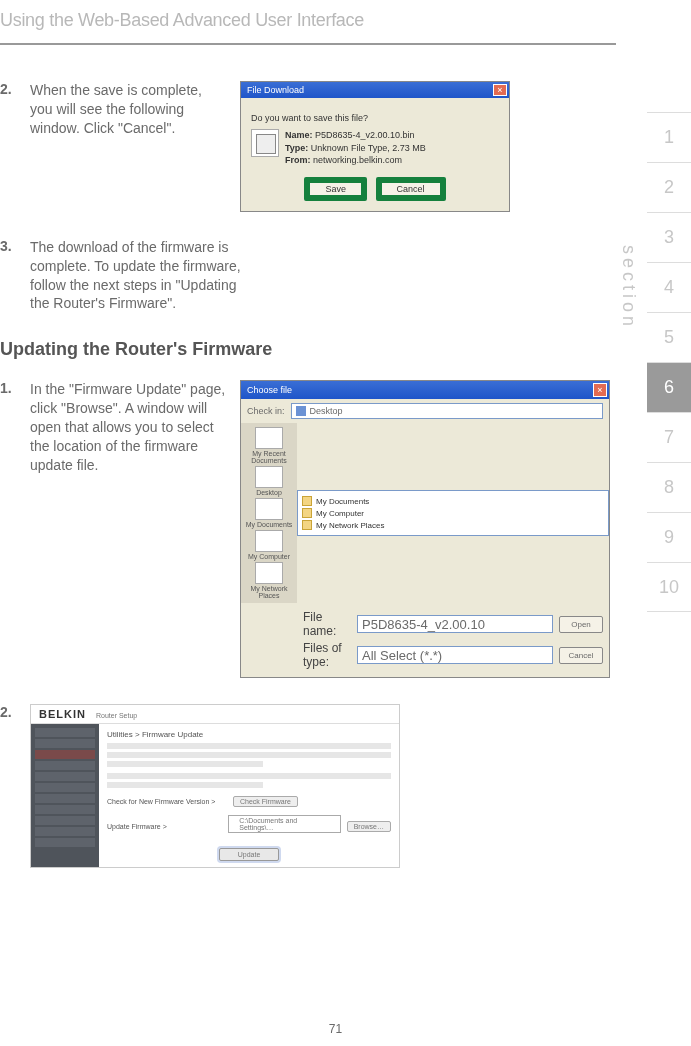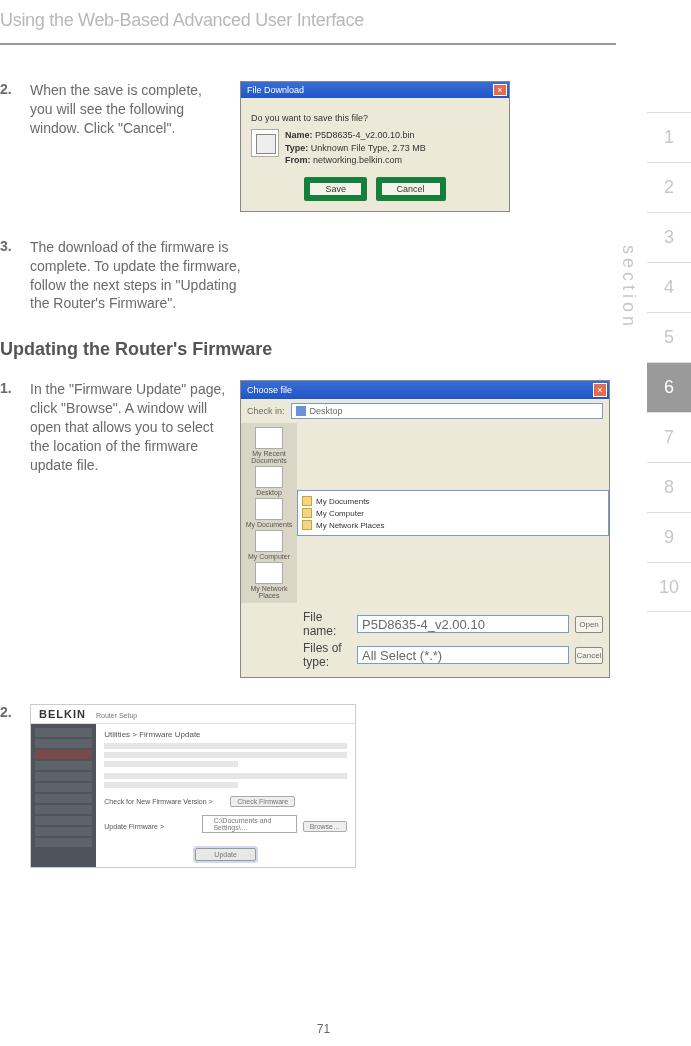--- a/index.html
+++ b/index.html
@@ -142,26 +142,26 @@
     color:#333; padding:1px 0;}
   .dlg2 .fileitem .fi{width:10px;height:10px;background:#f3d583;border:1px solid #caa437;}
   .dlg2 .bottom { padding:4px 6px 8px 62px; }
   .dlg2 .brow { display:flex; align-items:center; gap:6px; margin-top:3px;}
   .dlg2 .brow .lbl{ width:48px; font-size:12px; color:#444;}
   .dlg2 .brow .inp{
     flex:1;height:15px;border:1px solid #7a9ac9;background:#fff;
     font-size:13px;padding:8px 4px;display:flex;align-items:center;
   }
   .dlg2 .brow .btn{
-    width:28px;height:17px;border:1px solid #888;background:#f5f2e7;
+    width:44px;height:17px;border:1px solid #888;background:#f5f2e7;
     border-radius:2px;font-size:8px;display:flex;align-items:center;justify-content:center;
   }
   
   .router {
-    width:326px;border:1px solid #ccc;font-size:7px;background:#fff;
+    width:370px;border:1px solid #ccc;font-size:7px;background:#fff;
   }
   .router .hdr{
     background:#fff;border-bottom:1px solid #ddd;padding:3px 8px;
     display:flex;gap:10px;align-items:baseline;
   }
   .router .brand{font-weight:bold;font-size:11px;letter-spacing:1px;color:#333;}
   .router .sub{font-size:7px;color:#777;}
   .router .body{display:flex;}
   .router .side{
     width:68px;background:#4f545b;color:#ddd;padding:4px 4px;
@@ -210,21 +210,21 @@
     position:absolute;
     right:52px; top:330px;
     color:#c7c7c7;
     font-size:18px;
     letter-spacing:4px;
     transform: rotate(90deg);
     transform-origin: right top;
   }
   .pagenum{
     position:absolute;
-    bottom:10px; left:4px; width:639px; text-align:center;
+    bottom:10px; left:16px; width:639px; text-align:center;
     font-size:12px; color:#6a6a6a;
   }
   .para-block p { margin-top:8px; }
 </style>
 </head>
 <body>
 
 <div class="content">
   <h1 class="page-title">Using the Web-Based Advanced User Interface</h1>
 

